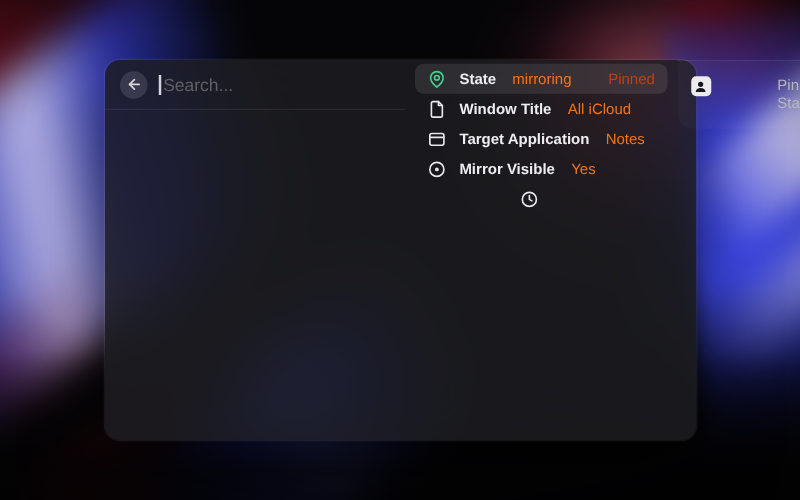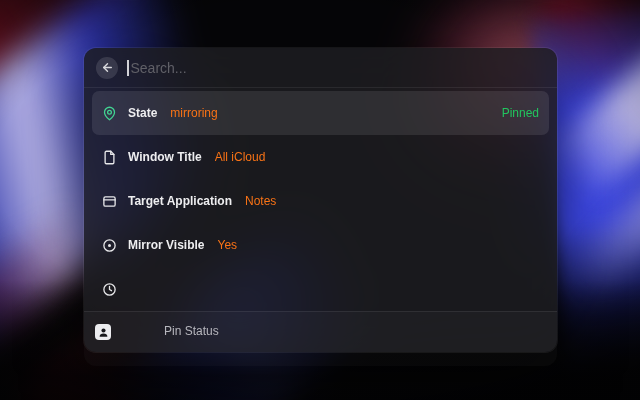--- a/index.html
+++ b/index.html
@@ -81,21 +81,21 @@
     background:linear-gradient(to bottom, transparent, rgba(4,4,6,.85) 80%);
   }
   
   .palette{
     position:absolute;left:84px;top:48px;width:473px;height:304px;
     border-radius:12px;
     background:rgba(29,29,33,.86);
     backdrop-filter:blur(26px) saturate(1.5);
     -webkit-backdrop-filter:blur(26px) saturate(1.5);
     box-shadow:0 0 0 1px rgba(255,255,255,.07), 0 24px 60px rgba(0,0,0,.6);
-    display:flex;flex-direction:column;
+    display:flex;flex-direction:row;
   }
   .search-bar{
     height:39px;flex:0 0 39px;display:flex;align-items:center;
     padding:0 12px;border-bottom:1px solid rgba(255,255,255,.07);
   }
   .back-btn{
     width:22px;height:22px;border-radius:50%;flex:0 0 22px;
     background:rgba(255,255,255,.12);border:none;cursor:pointer;
     display:flex;align-items:center;justify-content:center;
     color:#d8d8dc;padding:0;margin-right:9px;
@@ -103,33 +103,33 @@
   .back-btn svg{display:block;}
   .caret{width:1.5px;height:16px;background:#d2d2d8;flex:0 0 1.5px;}
   .search-input{
     flex:1;background:transparent;border:none;outline:none;
     color:#e9e9ec;font-size:14px;padding:0 0 0 2px;
     font-family:"Liberation Sans", sans-serif;
   }
   .search-input::placeholder{color:#606067;opacity:1;}
   .list{padding:3px 8px 0 8px;flex:1 1 auto;}
   .row{
-    height:44px;display:flex;align-items:center;
-    padding:0 10px;border-radius:7px;cursor:default;
+    height:24px;display:flex;align-items:center;
+    padding:0 10px;border-radius:7px;cursor:default;justify-content:center;
   }
   .row.selected{background:rgba(255,255,255,.095);}
   .row-icon{
     width:15px;height:15px;flex:0 0 15px;margin-right:11px;
     color:#e8e8ea;display:flex;align-items:center;justify-content:center;
   }
   .row-icon.green{color:#42d392;}
   .row-icon svg{display:block;}
   .row-label{font-size:12px;font-weight:700;color:#eeeef0;margin-right:13px;white-space:nowrap;}
   .row-value{font-size:12px;color:#f97316;flex:1;white-space:nowrap;overflow:hidden;}
-  .row-accessory{font-size:12px;color:#22c55e;margin-left:8px;white-space:nowrap;}
+  .row-accessory{font-size:12px;color:#c2410c;margin-left:8px;white-space:nowrap;}
   .footer{
     flex:0 0 30px;height:30px;display:flex;align-items:flex-start;
     padding:12px 11px;border-top:1px solid rgba(255,255,255,.08);
     background:rgba(255,255,255,.025);
     border-radius:0 0 12px 12px;
     gap:44px;
   }
   .footer-icon{
     width:16px;height:16px;border-radius:4px;background:#ececef;
     display:flex;align-items:center;justify-content:center;

